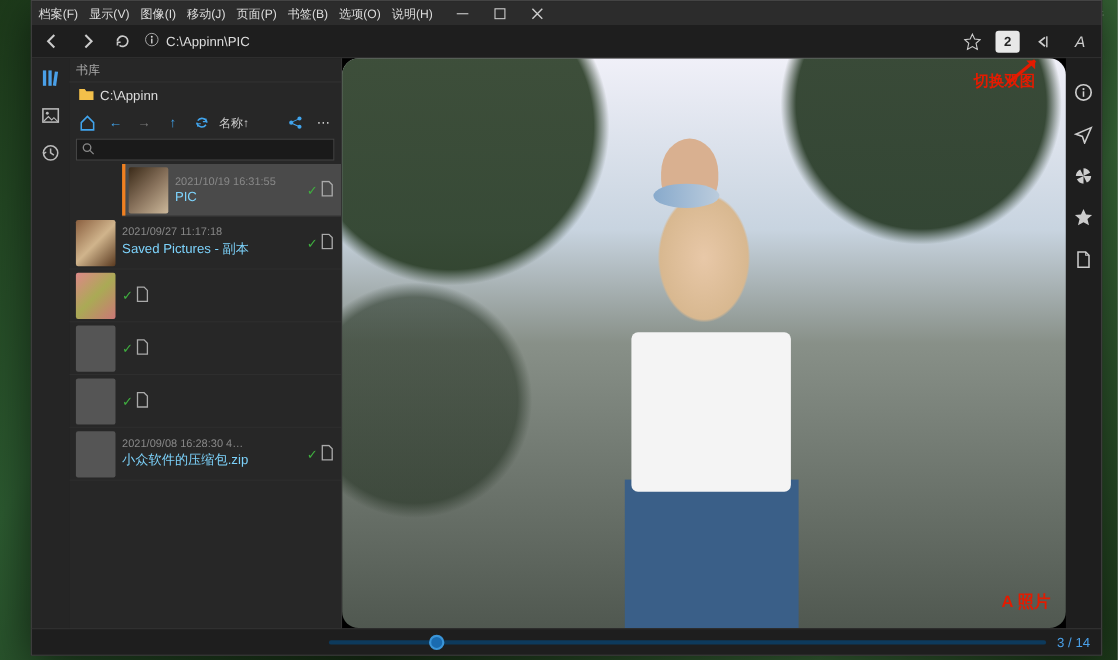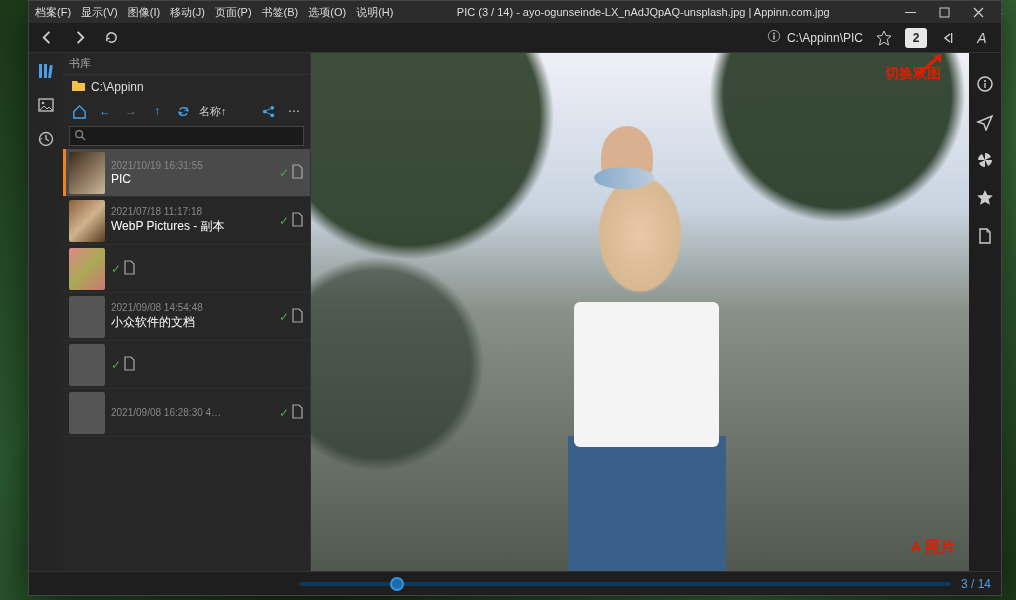--- a/index.html
+++ b/index.html
@@ -33,21 +33,21 @@
   .winbtns { display:flex; gap:0; }
   .winbtn { width: 34px; height:22px; display:flex; align-items:center; justify-content:center; color:#ccc; }
   
   .navbar {
     display:flex; align-items:center; height:30px;
     background:#1e1e1e; color:#ddd; padding:0 6px; gap:8px;
     border-bottom:1px solid #333;
   }
   .navbtn { width:24px; height:24px; display:flex; align-items:center; justify-content:center; color:#ccc; border-radius:3px; }
   .navbtn svg { width:15px; height:15px; }
-  .address { display:flex; align-items:center; gap:6px; flex:1;justify-content:flex-end; }
+  .address { display:flex; align-items:center; gap:6px; flex:1; }
   .address .path { color:#ddd; font-size:12px; }
   .toolbtn { width:26px; height:26px; display:flex; align-items:center; justify-content:center; }
   .toolbtn.badge { background:#e8e8e8; color:#222; border-radius:3px; font-weight:bold; width:22px; height:20px; font-size:12px; position:relative;}
   .red-arrow-note { position:absolute; color:#e31b00; font-weight:bold; font-size:14px; }
   
   .main { flex:1; display:flex; min-height:0; position:relative; }
   
   .leftrail {
     width:34px; background:#252525; display:flex; flex-direction:column; align-items:center;
     padding-top:6px; gap:10px; color:#bbb;
@@ -65,34 +65,34 @@
   .lib-toolbar .sep { flex:1; }
   .lib-toolbar .sortlbl { color:#ccc; font-size:11px; }
   .lib-toolbar .tb { width:20px; height:20px; display:flex; align-items:center; justify-content:center; }
   .searchbox {
     margin:3px 6px; height:20px; background:#1a1a1a; border:1px solid #444;
     display:flex; align-items:center; padding:0 4px; gap:4px;
   }
   .searchbox input { flex:1; background:none; border:none; outline:none; color:#ddd; font-size:11px;}
   .list { flex:1; overflow-y:auto; }
   .row { display:flex; align-items:center; height:48px; padding:0 6px; gap:6px; border-bottom:1px solid #2e2e2e; position:relative;}
-  .row.selected { background:#4a4a4a; }
+  .row.selected { background:#4a4a4a;margin-left:48px; }
   .row.selected::before { content:""; position:absolute; left:0; top:0; bottom:0; width:3px; background:#f08020;}
   .thumb { width:36px; height:42px; background:#555; border-radius:2px; flex-shrink:0; }
   .thumb.img1 { background: linear-gradient(135deg,#3a2a18,#86705a,#ccb89a); }
   .thumb.img2 { background: linear-gradient(135deg,#8b6040,#d0b48c,#5a3a20); }
   .thumb.img3 { background: linear-gradient(135deg,#d88,#aa5,#c77); }
   .rowtxt { flex:1; display:flex; flex-direction:column; gap:1px; min-width:0;}
   .rowtxt .date { color:#888; font-size:10px;}
-  .rowtxt .name { color:#ffffff; font-size:12px; white-space:nowrap; overflow:hidden; text-overflow:ellipsis;}
+  .rowtxt .name { color:#7dd3fc; font-size:12px; white-space:nowrap; overflow:hidden; text-overflow:ellipsis;}
   .rowicons { display:flex; align-items:center; gap:2px; color:#3fae3f; }
   .rowicons .file { color:#aaa; }
   
   .viewer { flex:1; display:flex; min-height:0; background:#000; position:relative;}
-  .imgpane { flex:1; position:relative; overflow:hidden;}
+  .imgpane { flex:1; position:relative; overflow:hidden;border-radius:15px;}
   .imgA { background:
     radial-gradient(ellipse 100px 140px at 50% 35%, #e8c8a8 0%, #d8b890 40%, transparent 42%),
     linear-gradient(#f0f0f8 0%, #c8d4e0 30%, #889088 50%, #505850 100%);
   }
   .imgA::after{
     content:""; position:absolute; left:40%; top:48%; width:22%; height:28%;
     background:#f4f4f4; border-radius:6px;
   }
   .imgA .head { position:absolute; left:44%; top:14%; width:52px; height:62px; background:#d9b090; border-radius:50% 50% 40% 40%;}
   .imgA .glasses { position:absolute; left:43%; top:22%; width:60px; height:22px; background:linear-gradient(90deg,#88aacc,#bbccdd); border-radius:50%;}
@@ -134,21 +134,20 @@
 
   <div class="menubar">
     <span class="mitem">档案(F)</span>
     <span class="mitem">显示(V)</span>
     <span class="mitem">图像(I)</span>
     <span class="mitem">移动(J)</span>
     <span class="mitem">页面(P)</span>
     <span class="mitem">书签(B)</span>
     <span class="mitem">选项(O)</span>
     <span class="mitem">说明(H)</span>
-    <span class="title">PIC (3 / 14) - ayo-ogunseinde-LX_nAdJQpAQ-unsplash.jpg | Appinn.com.jpg</span>
     <div class="winbtns">
       <div class="winbtn">
           <svg width="11" height="11" viewBox="0 0 11 11">
             <rect y="5" width="11" height="1"></rect>
           </svg>
         </div>
       <div class="winbtn">
           <svg width="11" height="11" viewBox="0 0 11 11">
             <rect x="1" y="1" width="9" height="9" fill="none" stroke="currentColor"></rect>
           </svg>
@@ -279,65 +278,62 @@
             <div class="rowicons">
               <span>✓</span>
               <span class="file"><svg width="13" height="15" viewBox="0 0 13 15">
                   <path d="M2 1h6l3 3v10H2z" fill="none" stroke="#aaa" stroke-width="1.2"></path>
                 </svg></span>
             </div>
           </div>
           <div class="row">
             <div class="thumb img2"></div>
             <div class="rowtxt">
-              <span class="date">2021/07/18 11:17:18</span>
-              <span class="name">WebP Pictures - 副本</span>
+              <span class="date">2021/09/27 11:17:18</span>
+              <span class="name">Saved Pictures - 副本</span>
             </div>
             <div class="rowicons">
               <span>✓</span>
               <span class="file"><svg width="13" height="15" viewBox="0 0 13 15">
                   <path d="M2 1h6l3 3v10H2z" fill="none" stroke="#aaa" stroke-width="1.2"></path>
                 </svg></span>
             </div>
           </div>
           <div class="row">
             <div class="thumb img3"></div>
             <div class="rowicons">
               <span>✓</span>
               <span class="file"><svg width="13" height="15" viewBox="0 0 13 15">
                   <path d="M2 1h6l3 3v10H2z" fill="none" stroke="#aaa" stroke-width="1.2"></path>
                 </svg></span>
             </div>
           </div>
           <div class="row">
             <div class="thumb "></div>
-            <div class="rowtxt">
-              <span class="date">2021/09/08 14:54:48</span>
-              <span class="name">小众软件的文档</span>
-            </div>
             <div class="rowicons">
               <span>✓</span>
               <span class="file"><svg width="13" height="15" viewBox="0 0 13 15">
                   <path d="M2 1h6l3 3v10H2z" fill="none" stroke="#aaa" stroke-width="1.2"></path>
                 </svg></span>
             </div>
           </div>
           <div class="row">
             <div class="thumb "></div>
             <div class="rowicons">
               <span>✓</span>
               <span class="file"><svg width="13" height="15" viewBox="0 0 13 15">
                   <path d="M2 1h6l3 3v10H2z" fill="none" stroke="#aaa" stroke-width="1.2"></path>
                 </svg></span>
             </div>
           </div>
           <div class="row">
             <div class="thumb "></div>
             <div class="rowtxt">
               <span class="date">2021/09/08 16:28:30   4…</span>
+              <span class="name">小众软件的压缩包.zip</span>
             </div>
             <div class="rowicons">
               <span>✓</span>
               <span class="file"><svg width="13" height="15" viewBox="0 0 13 15">
                   <path d="M2 1h6l3 3v10H2z" fill="none" stroke="#aaa" stroke-width="1.2"></path>
                 </svg></span>
             </div>
           </div>
         </div>
     </div>

